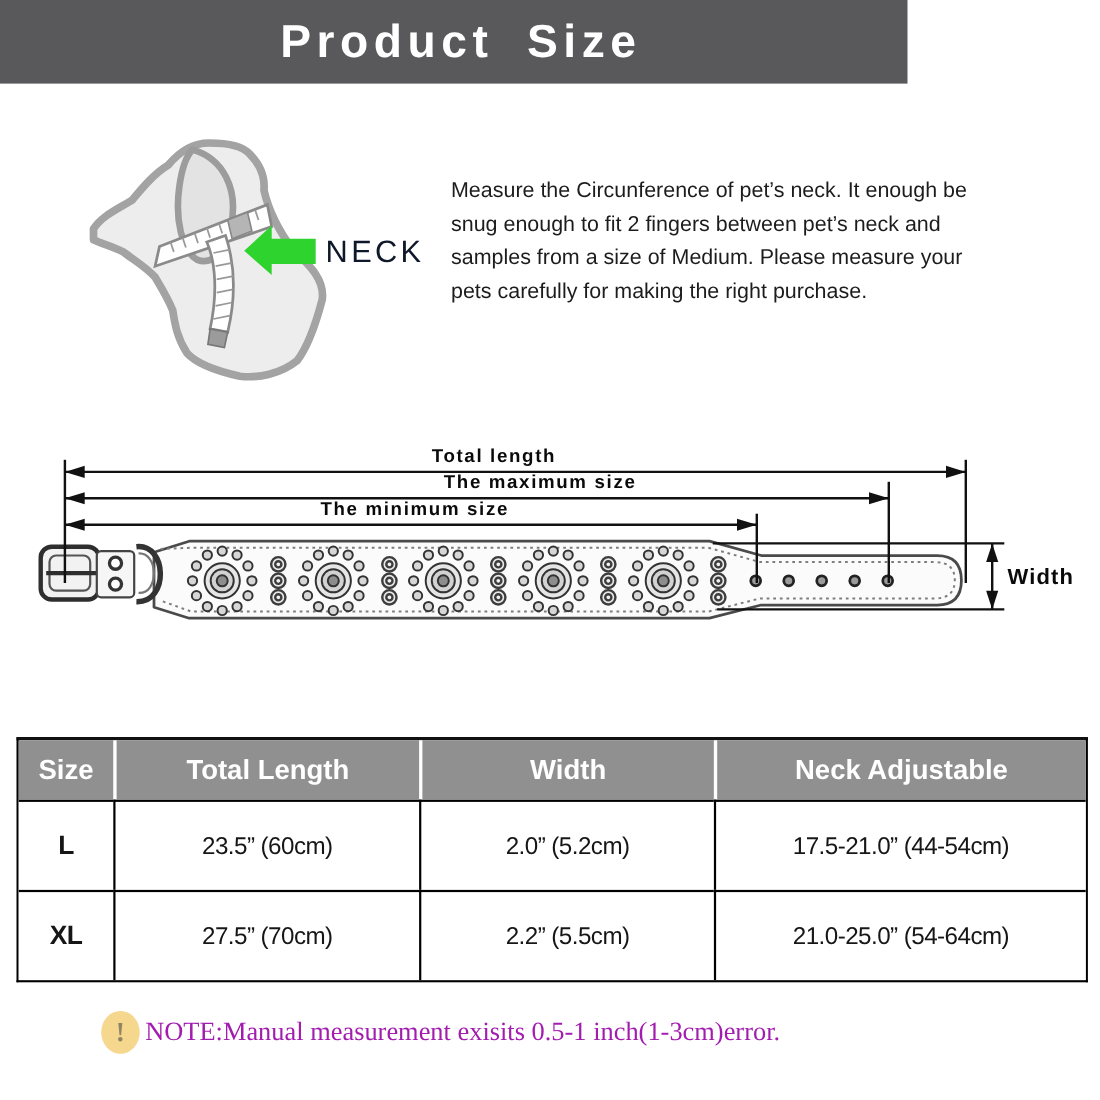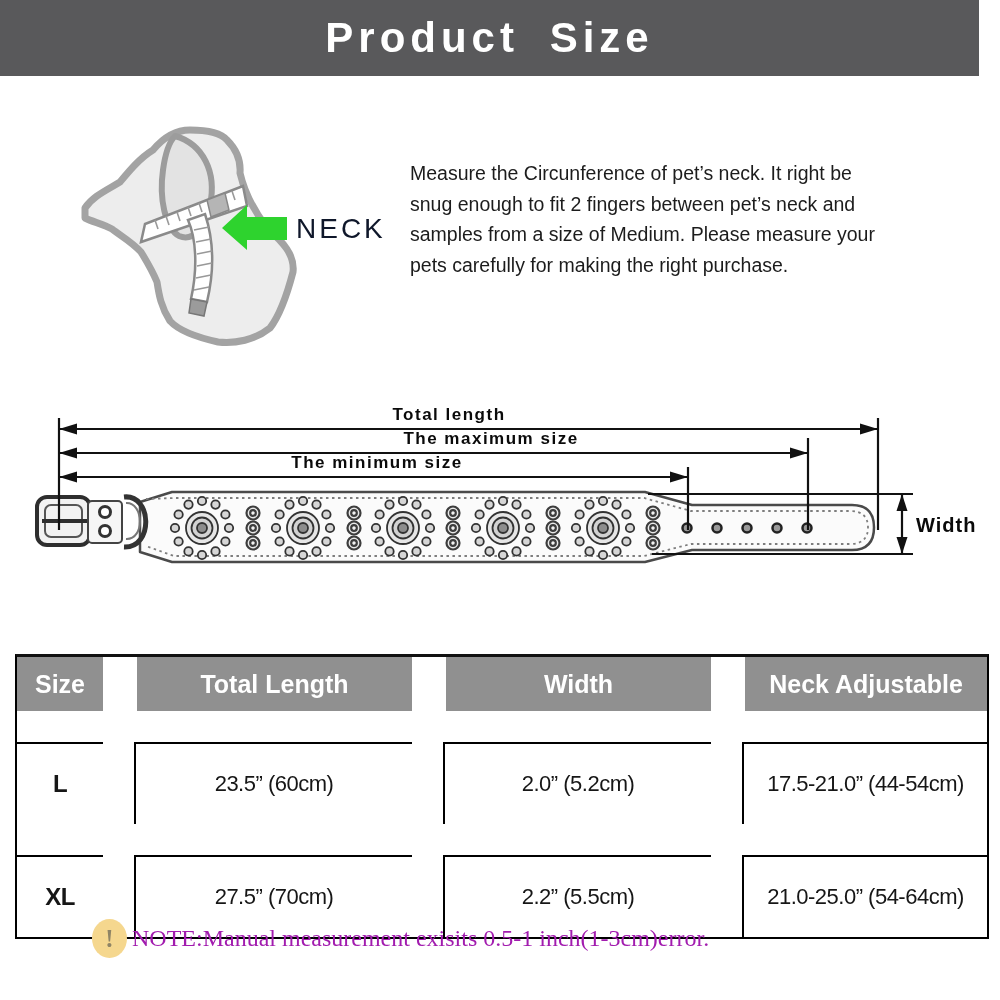--- a/index.html
+++ b/index.html
@@ -4,23 +4,23 @@
 <style>
   html,body{margin:0;padding:0;}
   body{
     width:1000px;height:1000px;position:relative;background:#fff;
     font-family:"Liberation Sans",sans-serif;color:#161616;overflow:hidden;
   }
   .abs{position:absolute;}
 
   
   .banner{
-    left:0;top:0;width:979px;height:76px;
+    left:0;top:0;width:812px;height:76px;
     background:var(--banner-bg,#59595b);
-    display:flex;align-items:center;justify-content:center;
+    display:flex;align-items:center;justify-content:center;padding-left:13px;
   }
   .banner-title{
     color:#fff;font-size:42px;font-weight:bold;
     letter-spacing:5px;word-spacing:14px;
   }
 
   
   .guide-text{left:410px;top:158px;width:560px;}
   .guide-text span{display:block;font-size:19.5px;line-height:30.5px;color:#1c1c1c;}
 
@@ -32,23 +32,23 @@
   .dim-label{
     font-weight:bold;font-size:17px;letter-spacing:1.5px;color:#0a0a0a;
     transform:translateX(-50%);white-space:nowrap;
   }
   .width-label{
     left:916px;top:514px;font-weight:bold;font-size:20px;letter-spacing:1px;color:#0a0a0a;
   }
 
   
   .size-table{
-    left:15px;top:654px;width:970px;
+    left:15px;top:670px;width:970px;
     border:2px solid #000;border-top:3px solid #111;
-    display:grid;grid-template-columns:86px 278px 268px 1fr;gap:31px;
+    display:grid;grid-template-columns:86px 278px 268px 1fr;
   }
   .size-table .hcell{
     background:var(--table-header-bg,#909090);height:54px;
     display:flex;align-items:center;justify-content:center;
     color:#fff;font-size:25px;font-weight:bold;border-left:3px solid #fff;
   }
   .size-table .hcell:first-child{border-left:none;}
   .size-table .cell{
     height:80px;display:flex;align-items:center;justify-content:center;
     font-size:22px;border-top:2px solid #000;border-left:2px solid #000;
@@ -112,21 +112,21 @@
         <line x1="139" y1="180" x2="154" y2="177"></line>
     </g>
     <path d="M 136,189 L 152,192 L 149,206 L 134,203 Z" fill="#9b9b9b" stroke="#777" stroke-width="1.5"></path>
   </g>
 
   <polygon points="167,118 192,95 192,107 232,107 232,130 192,130 192,140" fill="var(--arrow-green,#2ed32e)"></polygon>
 </svg>
 <span class="abs neck-label">NECK</span>
 
 <div class="abs guide-text">
-  <span>Measure the Circunference of pet’s neck. It right be</span>
+  <span>Measure the Circunference of pet’s neck. It enough be</span>
   <span>snug enough to fit 2 fingers between pet’s neck and</span>
   <span>samples from a size of Medium. Please measure your</span>
   <span>pets carefully for making the right purchase.</span>
 </div>
 
 <svg class="abs" style="left:0;top:390px;" width="1000" height="210" viewBox="0 0 1000 210">
   <defs>
     <g id="concho">
       <circle cx="27" cy="0" r="4.2"></circle>
         <circle cx="23.4" cy="13.5" r="4.2"></circle>

